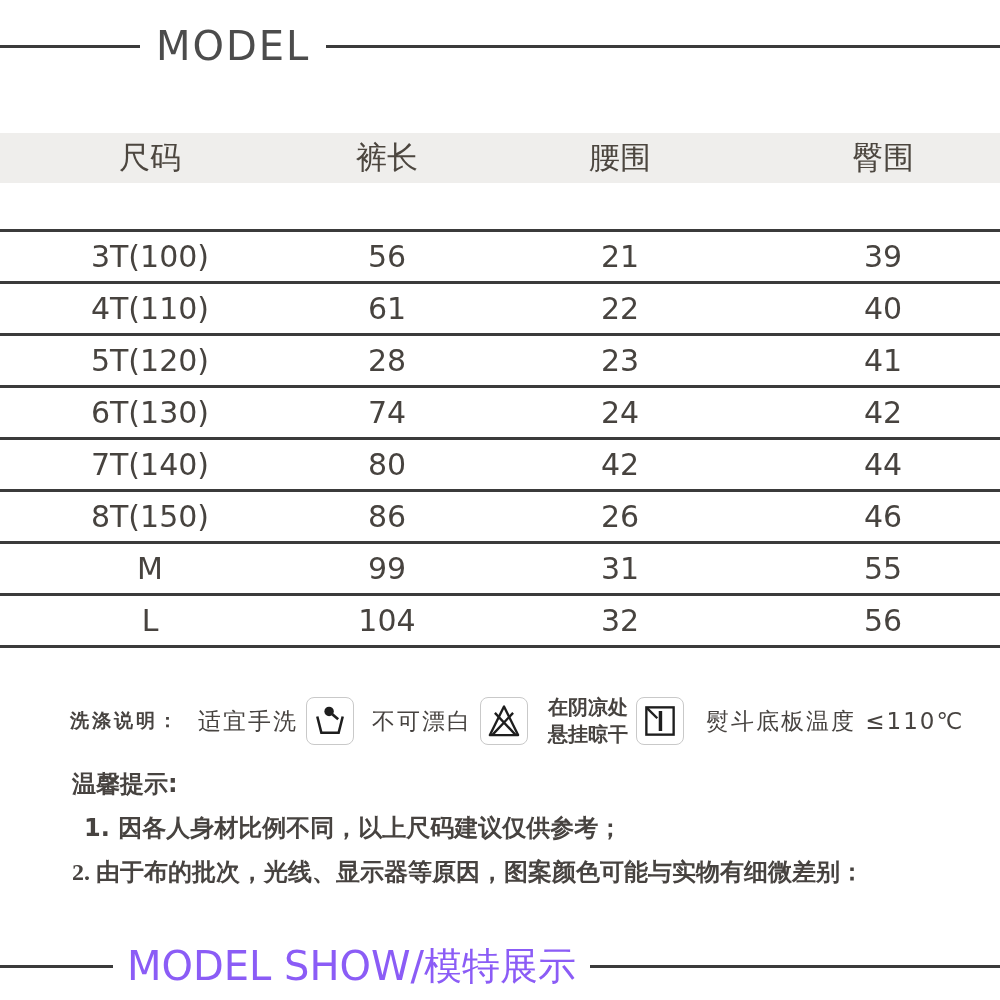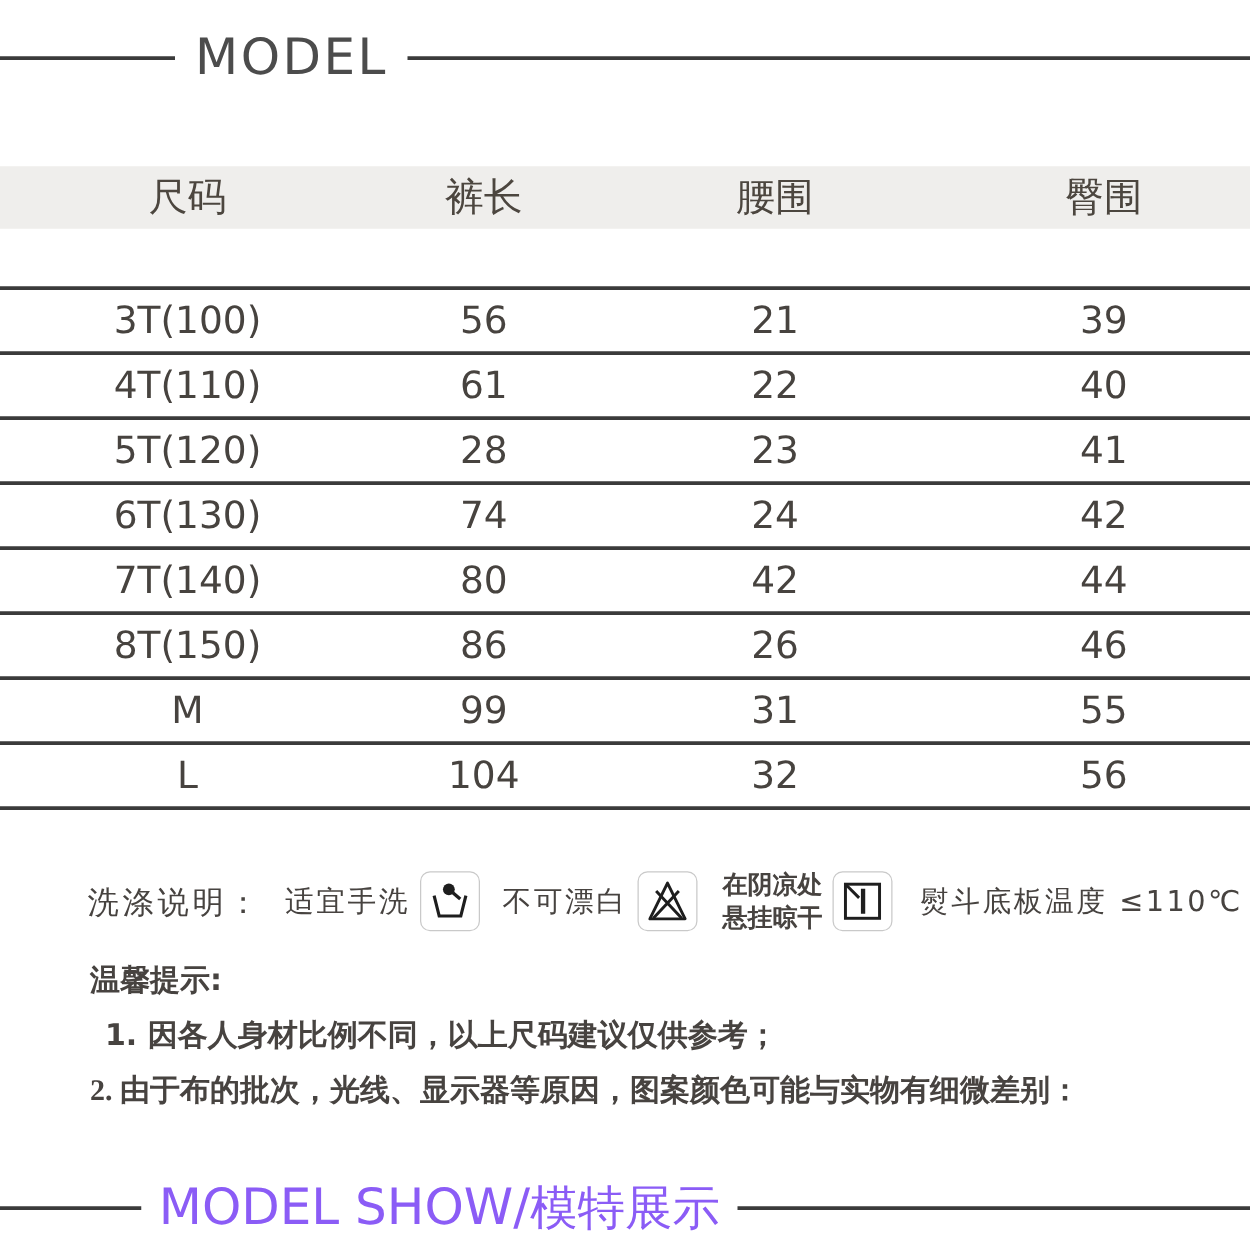--- a/index.html
+++ b/index.html
@@ -16,21 +16,21 @@
   .size-title { margin:0 16px; font-size:40px; letter-spacing:2px; color:#4c4c4c; }
   
   .grid4 { display:grid; grid-template-columns:30% 17.4% 29.2% 23.4%; align-items:center; text-align:center; }
   .grid4 > :nth-child(4) { }
   .table-header { position:absolute; left:0; top:133px; width:1000px; height:50px; background:#efeeec; font-size:31px; color:#4c463f; }
   
   .size-table { position:absolute; left:0; top:229px; width:1000px; border-bottom:3px solid #3b3b3b; }
   .t-row { height:52px; border-top:3px solid #3b3b3b; font-size:30px; color:#47433f; }
   
   .care-row { position:absolute; left:70px; top:692px; width:900px; height:58px; display:flex; align-items:center; }
-  .care-label { font-size:25px; font-weight:normal; letter-spacing:3px; margin-right:14px; white-space:nowrap; }
+  .care-label { font-size:19px; font-weight:bold; letter-spacing:3px; margin-right:14px; white-space:nowrap; }
   .care-text { font-size:23px; font-weight:normal; letter-spacing:2px; margin:0 8px 0 18px; white-space:nowrap;text-align:right; }
   .care-text-2line { font-size:20px; font-weight:bold; line-height:1.35; margin:0 8px 0 20px; white-space:nowrap; }
   .care-icon { width:48px; height:48px; border:1px solid #c9c9c9; border-radius:8px; background:#fff;
                display:flex; align-items:center; justify-content:center; flex:0 0 auto; }
   .care-icon svg { display:block; }
   
   .tips-title { position:absolute; left:72px; top:768px; font-size:24px; font-weight:bold; }
   .tip-line-1 { position:absolute; left:84px; top:812px; font-size:24px; font-weight:bold; }
   .tip-line-2 { position:absolute; left:72px; top:856px; font-size:24px; font-weight:bold;font-family:Liberation Serif, serif; }
   

